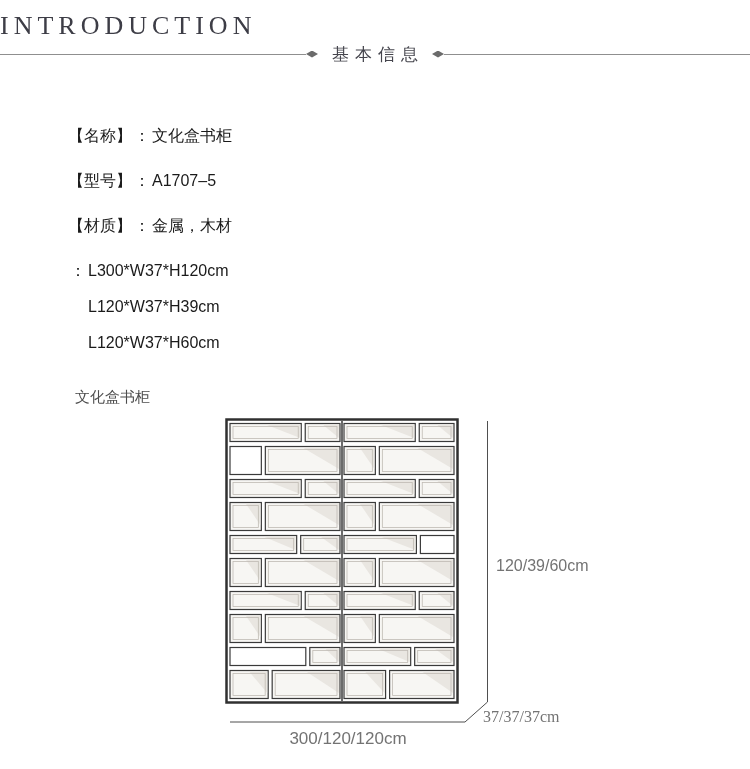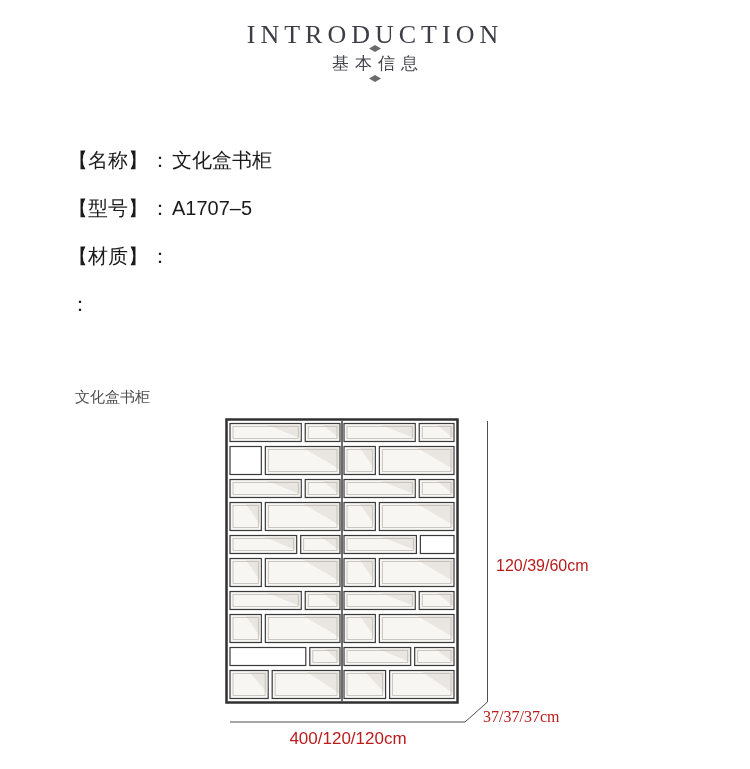--- a/index.html
+++ b/index.html
@@ -2,46 +2,46 @@
 <html><head>
 <meta charset="utf-8">
 <style>
   * { margin:0; padding:0; box-sizing:border-box; }
   html,body { background:#ffffff; }
   body {
     width:750px; height:769px; position:relative; overflow:hidden;
     font-family:"Liberation Sans","DejaVu Sans",sans-serif; color:#1a1a1a;
   }
   .page-title {
-    position:absolute; top:20px; left:0; width:750px; text-align:center;
+    position:absolute; top:11px; left:0; width:750px; 
     font-family:"Liberation Serif","DejaVu Serif",serif;
     font-size:26px; font-weight:400; letter-spacing:5px; color:#3d3d46;
   }
   .subtitle-row {
     position:absolute; top:45px; left:0; width:750px; height:18px;
-    display:flex; align-items:center;flex-direction:column;
+    display:flex; align-items:center;
   }
   .hline { flex:1; height:1px; background:#8f8f8f; }
   .diamond {
     width:12px; height:7px; background:#6b6b6b; flex:0 0 auto;
     clip-path:polygon(0 50%,50% 0,100% 50%,50% 100%);
   }
   .subtitle-text {
     flex:0 0 auto; font-size:17px; letter-spacing:6px; color:#45454d;
     padding:0 8px 0 14px;
   }
   .specs { position:absolute; top:124px; left:68px; }
-  .spec-row { display:flex; margin-bottom:21px; font-size:20px; line-height:24px; color:#1a1a1a;margin-top:24px; }
+  .spec-row { display:flex; margin-bottom:21px; font-size:16px; line-height:24px; color:#1a1a1a; }
   .spec-label { flex:0 0 auto; }
   .spec-colon { flex:0 0 auto; padding:0 2px; }
   .spec-line { margin-bottom:12px; }
   .spec-line:last-child { margin-bottom:0; }
   .figure-caption { position:absolute; top:388px; left:75px; font-size:15px; color:#4d4d4d; }
   #shelf-svg { position:absolute; left:220px; top:405px; }
-  .dim-label { position:absolute; color:#b91c1c; }
+  .dim-label { position:absolute; color:#737373; }
   .dim-height { left:496px; top:557px; font-size:16px; }
   .dim-depth  { left:483px; top:708px; font-size:16px;font-family:Liberation Serif, serif; }
   .dim-width  { left:230px; top:729px; width:236px; text-align:center; font-size:17px; }
 </style>
 </head>
 <body>
 
 <div class="page-title">INTRODUCTION</div>
 
 <div class="subtitle-row">
@@ -63,23 +63,31 @@
   <div class="spec-row">
     <span class="spec-label">【型号】</span>
     <span class="spec-colon">：</span>
     <div class="spec-values">
         <div class="spec-line">A1707–5</div>
       </div>
   </div>
   <div class="spec-row">
     <span class="spec-label">【材质】</span>
     <span class="spec-colon">：</span>
-  </div>
-  <div class="spec-row">
-    <span class="spec-colon">：</span>
+    <div class="spec-values">
+        <div class="spec-line">金属，木材</div>
+      </div>
+  </div>
+  <div class="spec-row">
+    <span class="spec-colon">：</span>
+    <div class="spec-values">
+      <div class="spec-line">L300*W37*H120cm</div>
+      <div class="spec-line">L120*W37*H39cm</div>
+      <div class="spec-line">L120*W37*H60cm</div>
+    </div>
   </div>
 </div>
 
 <div class="figure-caption">文化盒书柜</div>
 
 <svg id="shelf-svg" width="390" height="364" viewBox="0 0 390 364">
     <g>
       <rect x="10" y="18.5" width="71.24000000000001" height="18" fill="#f7f6f3" stroke="#3a3a3a" stroke-width="1.2"></rect>
       <polygon points="45.620000000000005,19.5 80.24000000000001,19.5 80.24000000000001,32.9" fill="#e9e6e1"></polygon>
       <rect x="13" y="21.5" width="65.24000000000001" height="12" fill="none" stroke="#bfbab3" stroke-width="0.8"></rect>
@@ -274,13 +282,13 @@
       <rect x="172.6" y="268.5" width="58.39999999999999" height="22" fill="none" stroke="#bfbab3" stroke-width="0.8"></rect>
     </g>
     <line x1="122" y1="16" x2="122" y2="296" stroke="#3a3a3a" stroke-width="1.5"></line>
     <rect x="6.5" y="14.5" width="231" height="283" fill="none" stroke="#303030" stroke-width="2.5"></rect>
     <line x1="267.5" y1="16" x2="267.5" y2="297" stroke="#4f4f4f" stroke-width="1"></line>
     <polyline points="10,317 245,317 267.5,297" fill="none" stroke="#4f4f4f" stroke-width="1"></polyline>
   </svg>
 
 <div class="dim-label dim-height">120/39/60cm</div>
 <div class="dim-label dim-depth">37/37/37cm</div>
-<div class="dim-label dim-width">400/120/120cm</div>
+<div class="dim-label dim-width">300/120/120cm</div>
 
 </body></html>

